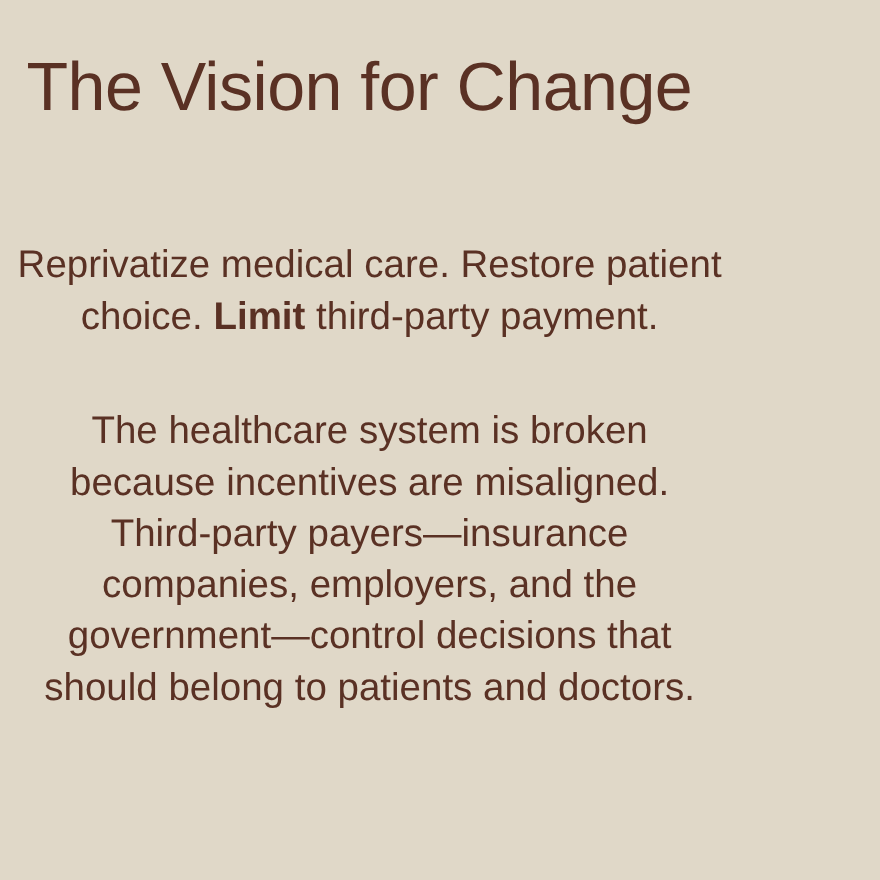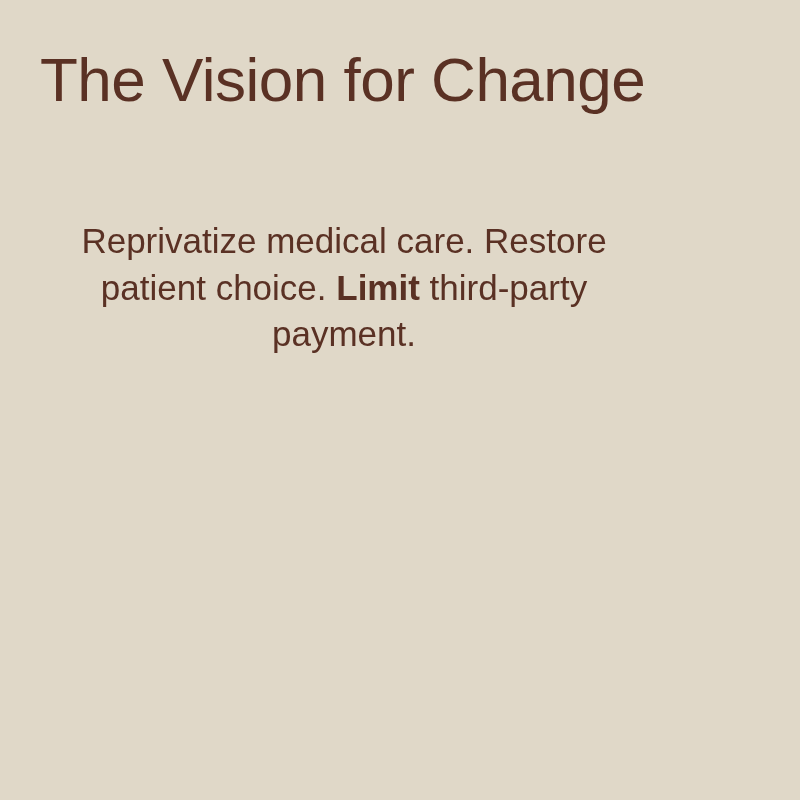--- a/index.html
+++ b/index.html
@@ -11,21 +11,21 @@
     height: 800px;
     background: #e0d8c8;
     font-family: "Liberation Sans", sans-serif;
     color: #5a3124;
     overflow: hidden;
   }
   .slide {
     width: 684px;
     height: 800px;
     box-sizing: border-box;
-    padding: 46px 28px 28px 32px;
+    padding: 46px 28px 28px 16px;
     display: block;
   }
   .title {
     font-size: 62px;
     line-height: 1.1;
     font-weight: normal;
     color: #5a3124;
     margin: 0 0 0 8px;
     letter-spacing: -0.5px;
     text-align: left;
@@ -56,15 +56,16 @@
 <body>
 
 <div class="slide">
 
   <h1 class="title">The Vision for Change</h1>
 
   <div class="body-block">
 
     <p class="para lead"><span>Reprivatize medical care. Restore patient choice. </span><span class="emph">Limit</span><span> third-party payment.</span></p>
 
+    <p class="para second">The healthcare system is broken because incentives are misaligned. Third-party payers—insurance companies, employers, and the government—control decisions that should belong to patients and doctors.</p>
 
   </div>
 </div>
 
 </body></html>

